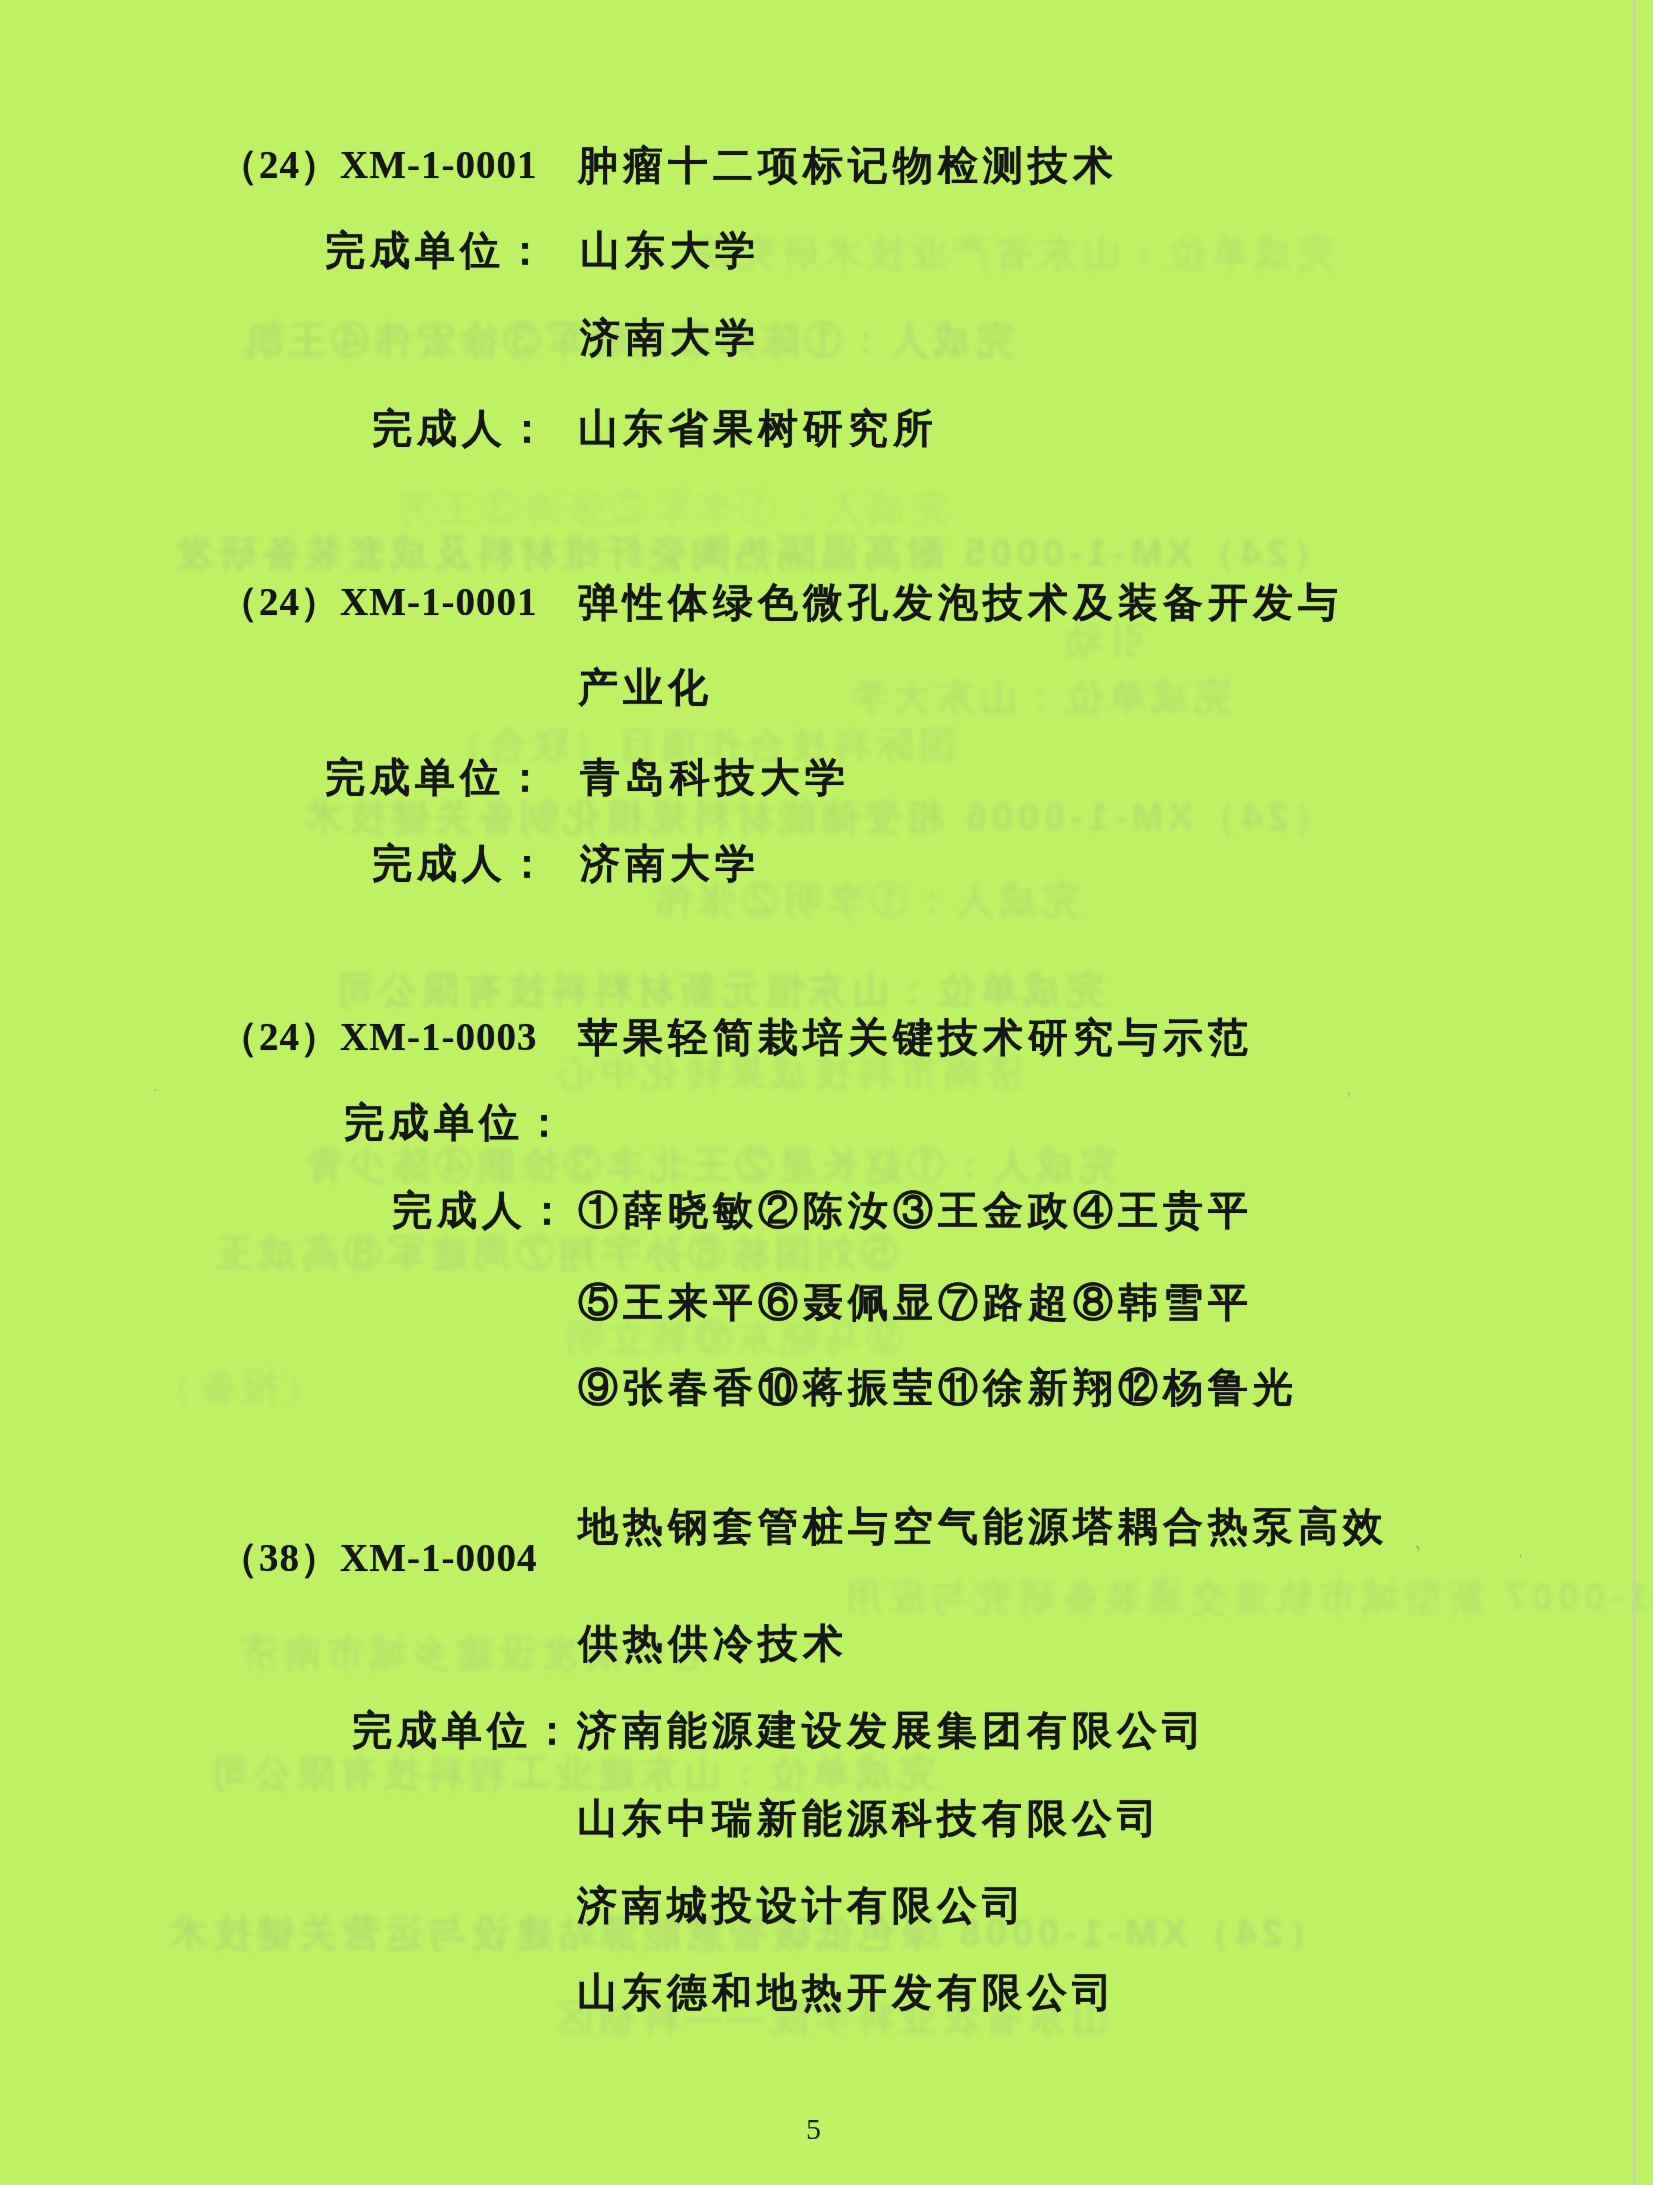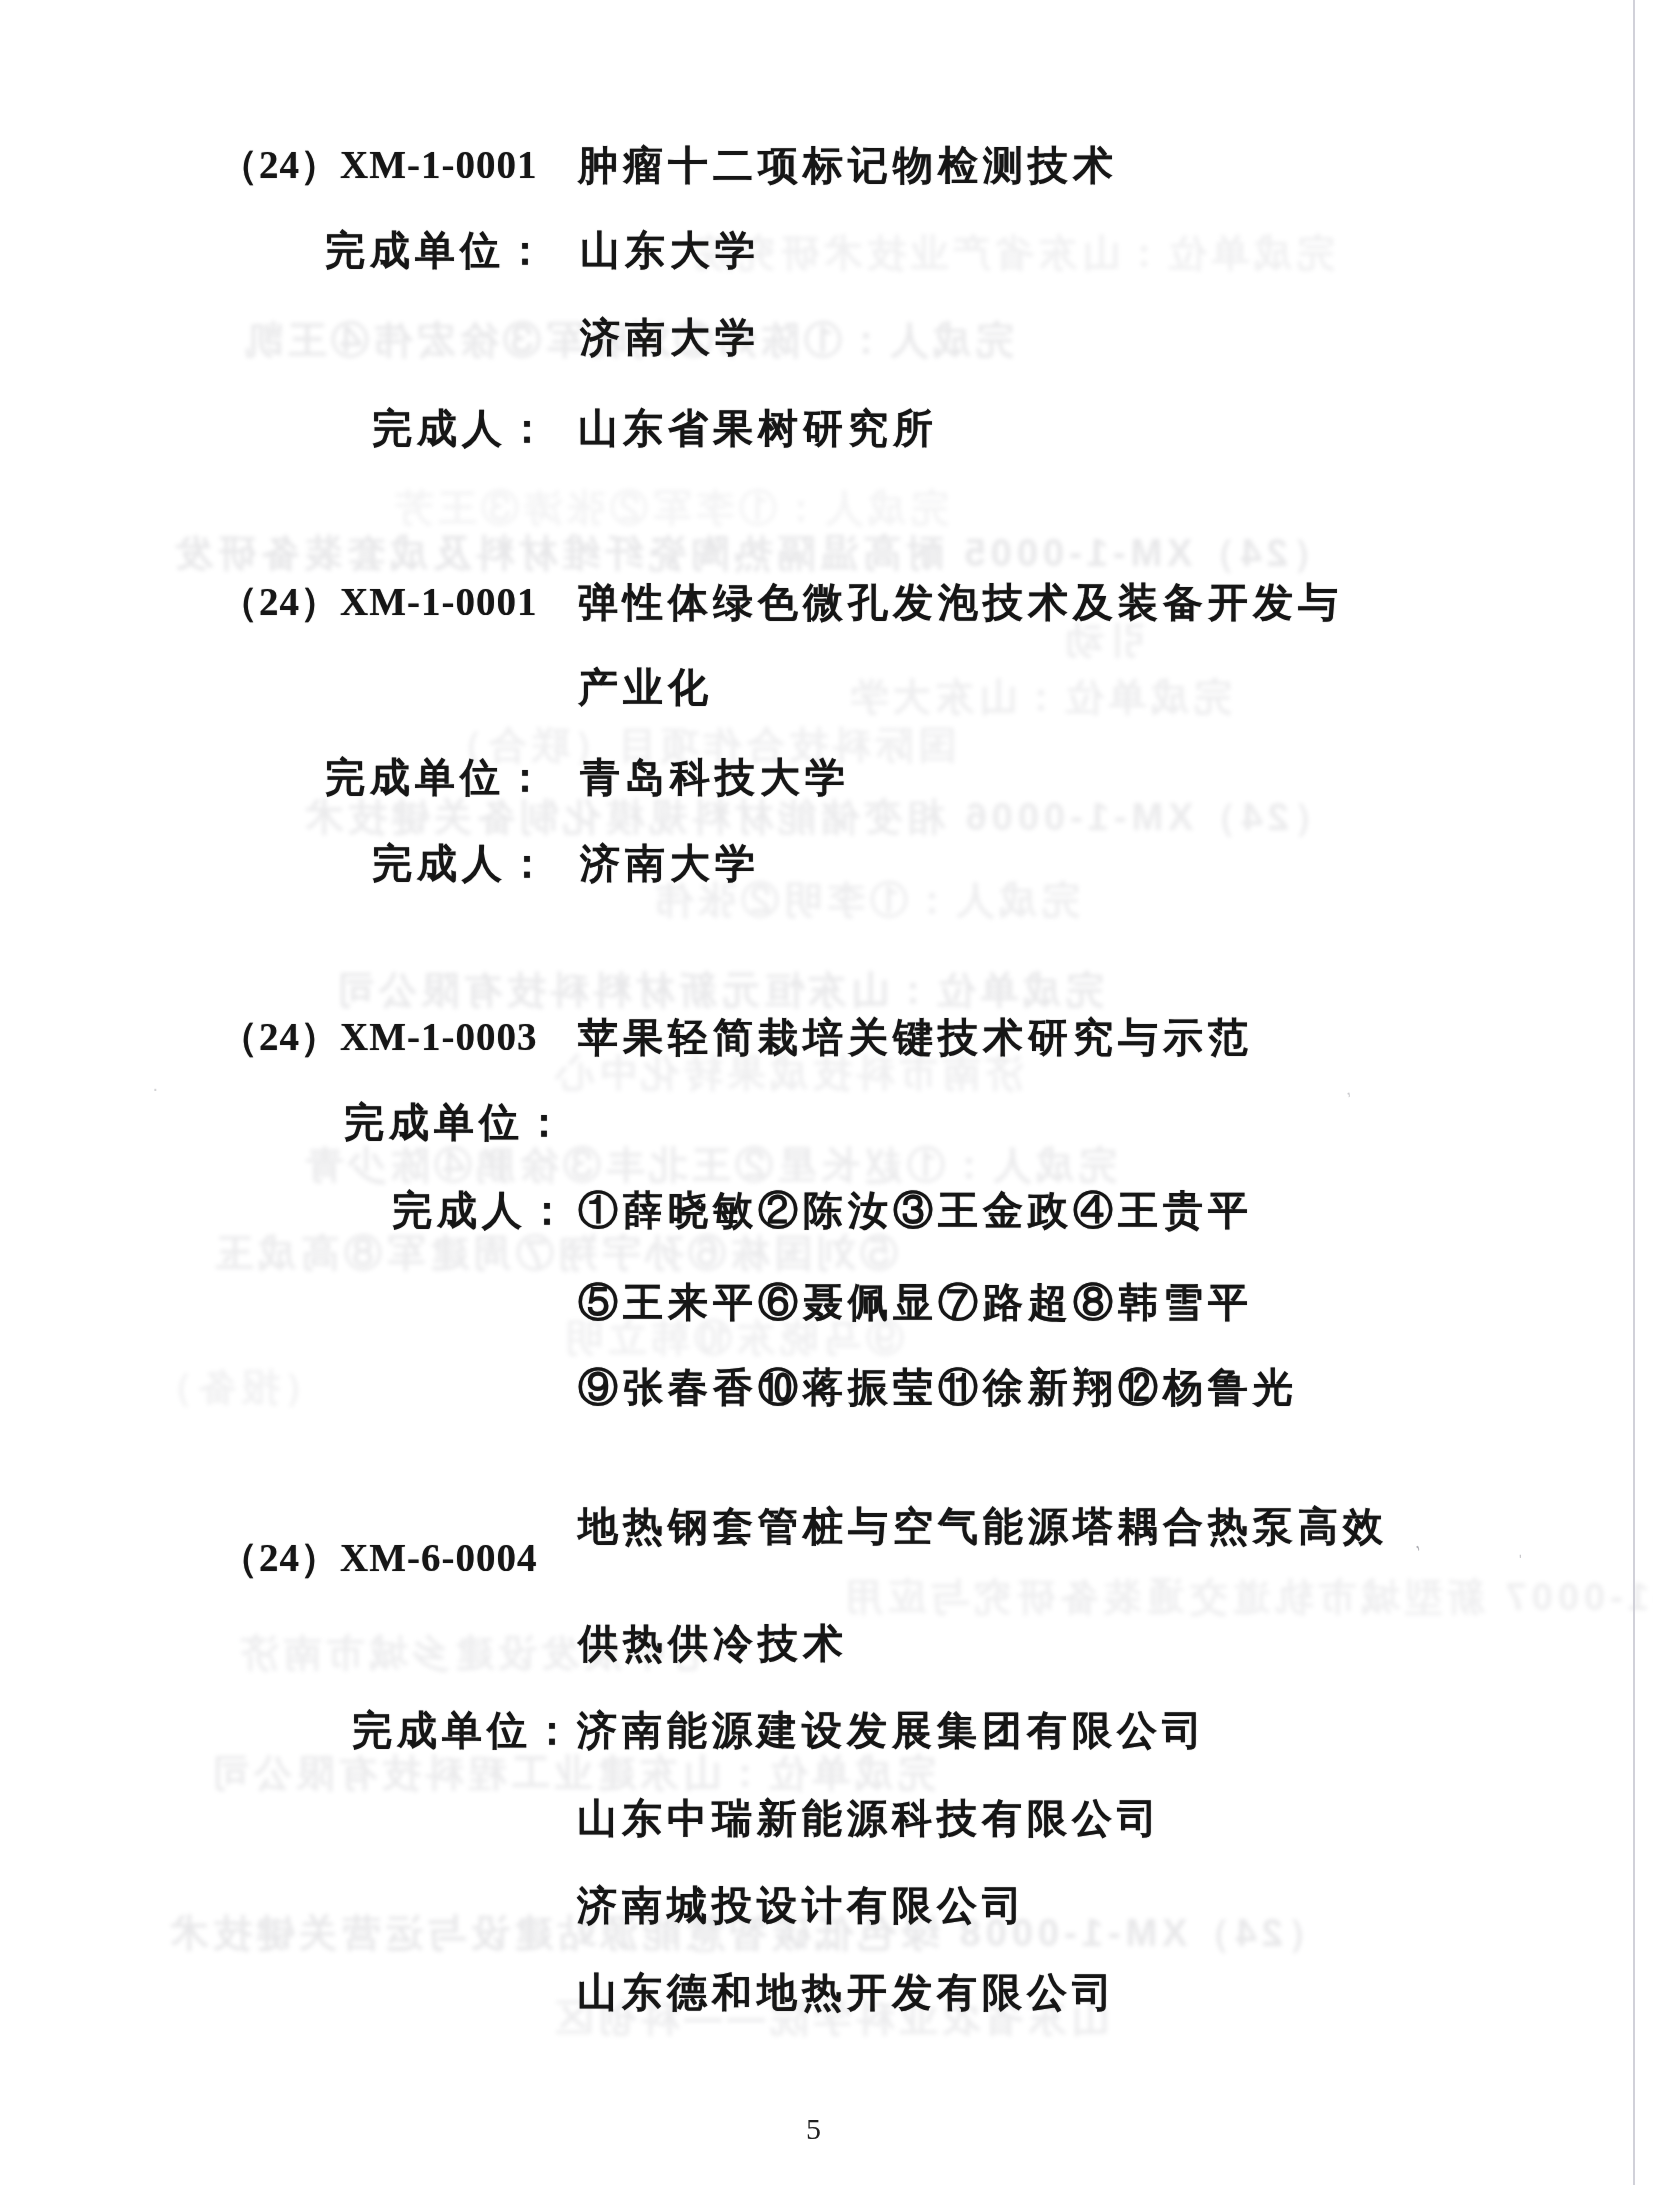--- a/index.html
+++ b/index.html
@@ -1,20 +1,20 @@
 <!DOCTYPE html>
 <html><head>
 <meta charset="utf-8">
 <style>
   html,body{margin:0;padding:0;background:#e8e8e8;}
   .page{
     position:relative;
     width:1653px;height:2185px;
     margin:0 auto;
-    background:#ffffff;
+    background:#bef264;
     overflow:hidden;
     font-family:"Liberation Sans", sans-serif;
   }
   .line{
     position:absolute;
     white-space:nowrap;
     font-weight:bold;
     font-size:40px;
     line-height:52px;
     letter-spacing:5px;
@@ -102,21 +102,21 @@
   <div class="line" style="top:837px;left:580px;">济南大学</div>
 
   <div class="line id-line" style="top:1011px;left:219px;">（24）XM-1-0003</div>
   <div class="line" style="top:1011px;left:578px;">苹果轻简栽培关键技术研究与示范</div>
   <div class="line" style="top:1096px;left:344px;">完成单位：</div>
   <div class="line" style="top:1184px;left:392px;">完成人：</div>
   <div class="line" style="top:1184px;left:578px;">①薛晓敏②陈汝③王金政④王贵平</div>
   <div class="line" style="top:1276px;left:578px;">⑤王来平⑥聂佩显⑦路超⑧韩雪平</div>
   <div class="line" style="top:1361px;left:578px;">⑨张春香⑩蒋振莹⑪徐新翔⑫杨鲁光</div>
 
-  <div class="line id-line" style="top:1532px;left:219px;">（24）XM-6-0004</div>
+  <div class="line id-line" style="top:1532px;left:219px;">（38）XM-1-0004</div>
   <div class="line" style="top:1500px;left:578px;">地热钢套管桩与空气能源塔耦合热泵高效</div>
   <div class="line" style="top:1617px;left:578px;">供热供冷技术</div>
   <div class="line" style="top:1704px;left:352px;">完成单位：</div>
   <div class="line" style="top:1704px;left:577px;">济南能源建设发展集团有限公司</div>
   <div class="line" style="top:1792px;left:577px;">山东中瑞新能源科技有限公司</div>
   <div class="line" style="top:1879px;left:577px;">济南城投设计有限公司</div>
   <div class="line" style="top:1966px;left:577px;">山东德和地热开发有限公司</div>
 
   <div class="pagenum" style="top:2112px;left:806px;">5</div>
 

